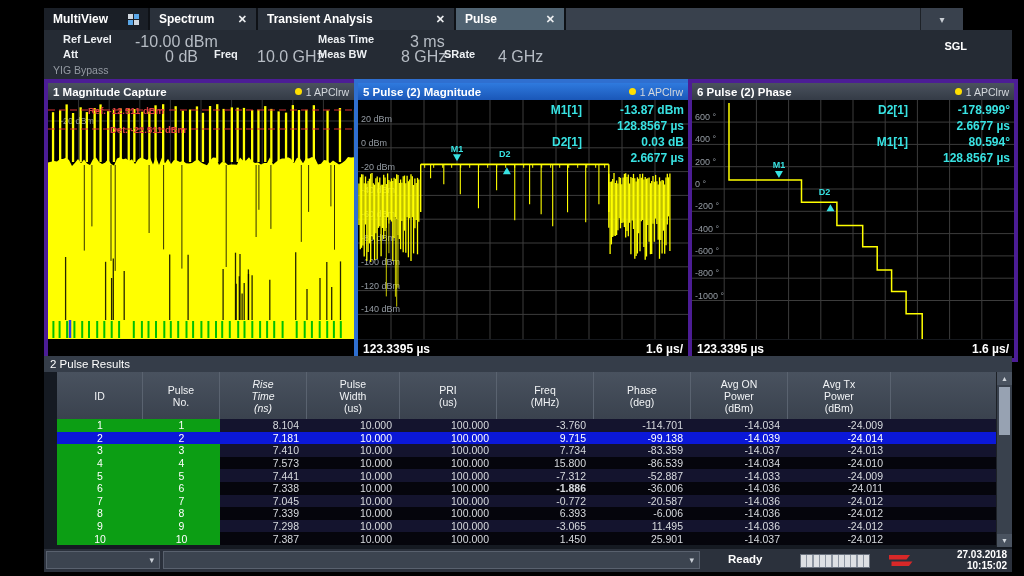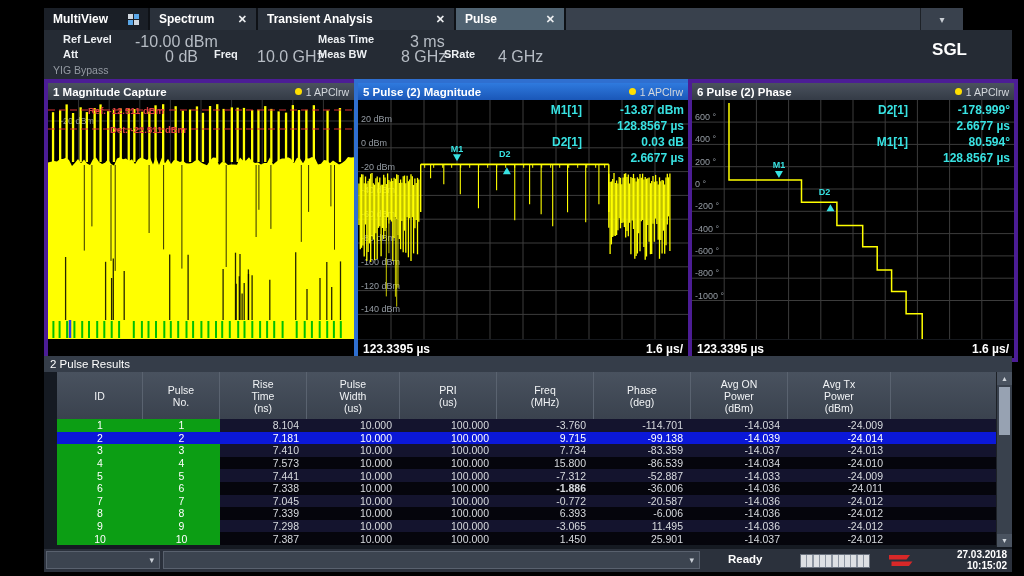--- a/index.html
+++ b/index.html
@@ -18,21 +18,21 @@
   .gridicon i:nth-child(2),.gridicon i:nth-child(3){background:#5aa7e8;}
   .tabstrip{position:absolute;left:522px;top:0;width:397px;height:22px;background:#39414d;}
   .tabstrip .caret{position:absolute;right:0;top:0;width:42px;height:22px;border-left:1px solid #1d2127;
        display:flex;align-items:center;justify-content:center;color:#c9ced4;font-size:10px;}
 
   
   .toolbar{position:absolute;left:0;top:22px;width:968px;height:49px;background:#252b34;}
   .tl{position:absolute;color:#edf0f3;font-size:11px;font-weight:700;white-space:nowrap;}
   .tv{position:absolute;color:#b6bcc4;font-size:16px;white-space:nowrap;}
   .yig{position:absolute;color:#949aa2;font-size:10.5px;white-space:nowrap;}
-  .sgl{position:absolute;right:45px;top:10px;color:#fff;font-size:17px;font-weight:700;}
+  .sgl{position:absolute;right:45px;top:10px;color:#fff;font-size:11px;font-weight:700;}
 
   
   .panes{position:absolute;left:0;top:71px;width:968px;height:277px;}
   .panel{position:absolute;top:0;height:275px;background:#000;border:4px solid #4c1d95;box-sizing:content-box;}
   .panel.active{border-color:#2f6fd0;}
   .panel1{left:0;width:306px;}
   .panel5{left:310px;width:330px;}
   .panel6{left:644px;width:322px;}
   .phead{height:17px;display:flex;align-items:center;padding:0 5px;background:linear-gradient(#4a525e,#343b46);
          color:#fff;font-size:11.5px;font-weight:700;}
@@ -538,21 +538,21 @@
   <div class="results">
     <div class="tbl-title">2 Pulse Results</div>
     <div class="thead" id="thead">
           <div class="th" style="width: 86px;">
             <div>ID</div>
           </div>
           <div class="th" style="width: 77px;">
             <div>Pulse</div>
             <div>No.</div>
           </div>
-          <div class="th" style="width: 87px;">
+          <div class="th" style="width: 87px; font-style: italic;">
             <div>Rise</div>
             <div>Time</div>
             <div>(ns)</div>
           </div>
           <div class="th" style="width: 93px;">
             <div>Pulse</div>
             <div>Width</div>
             <div>(us)</div>
           </div>
           <div class="th" style="width: 97px;">

